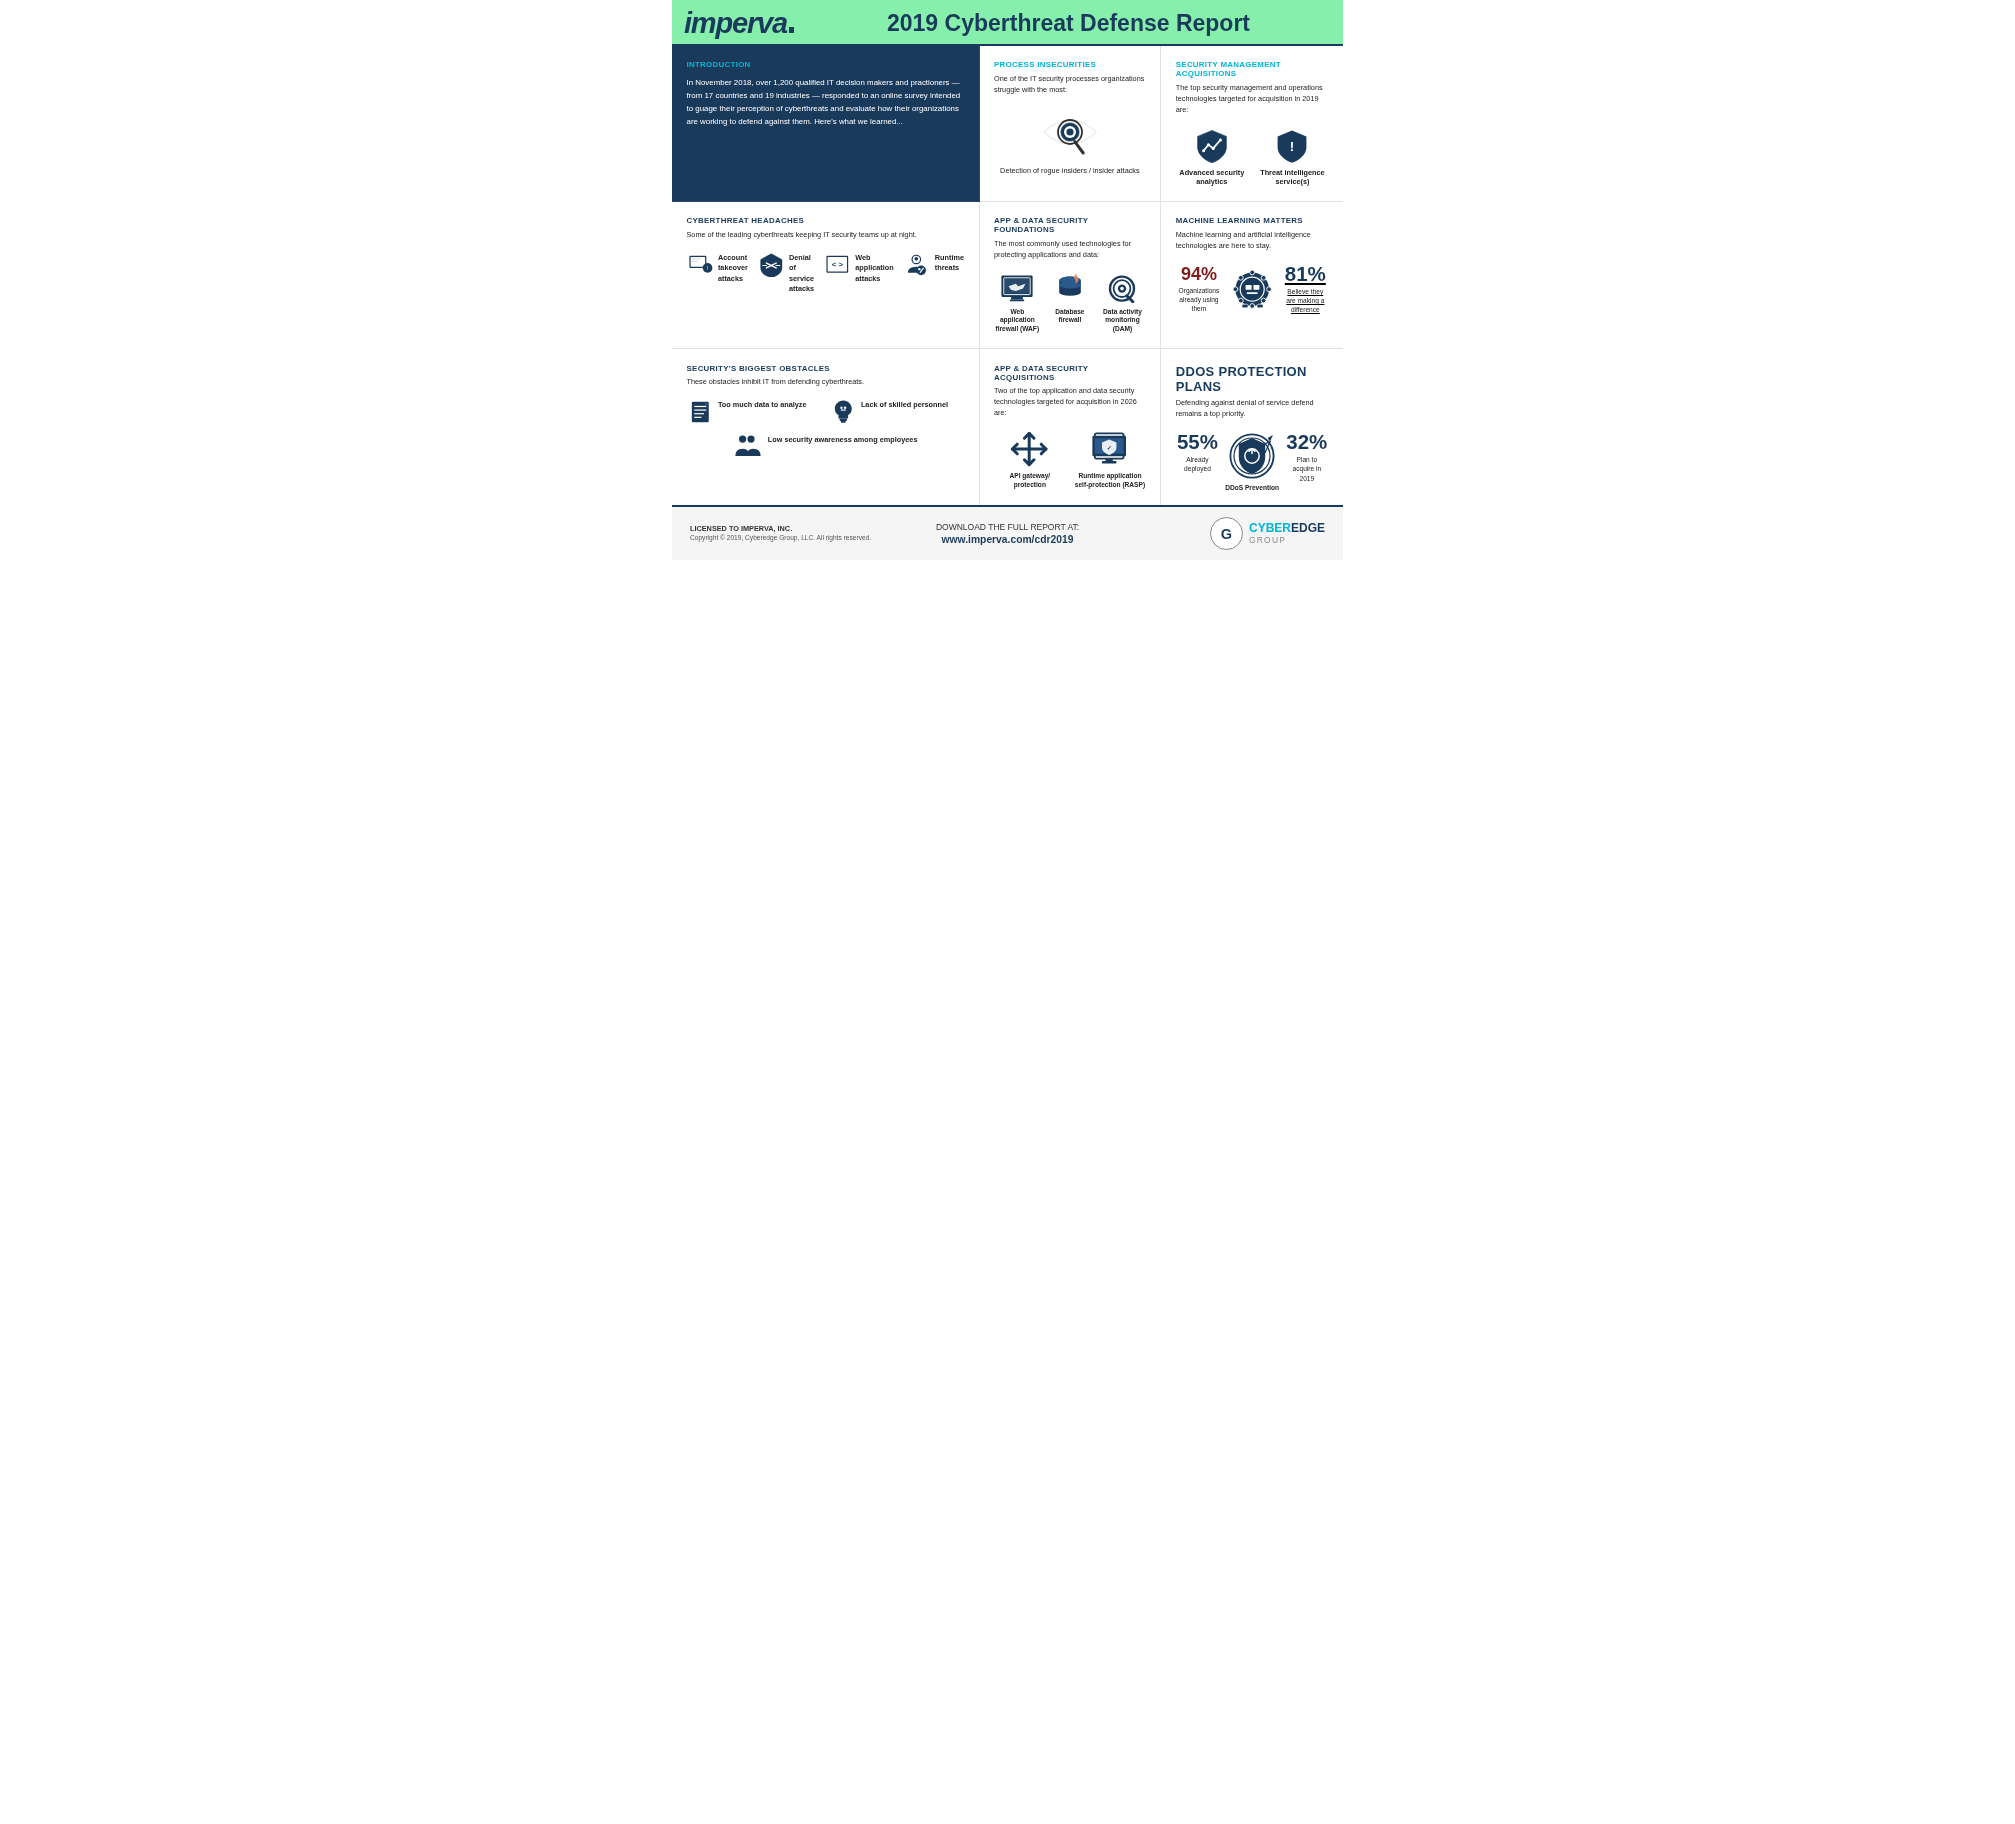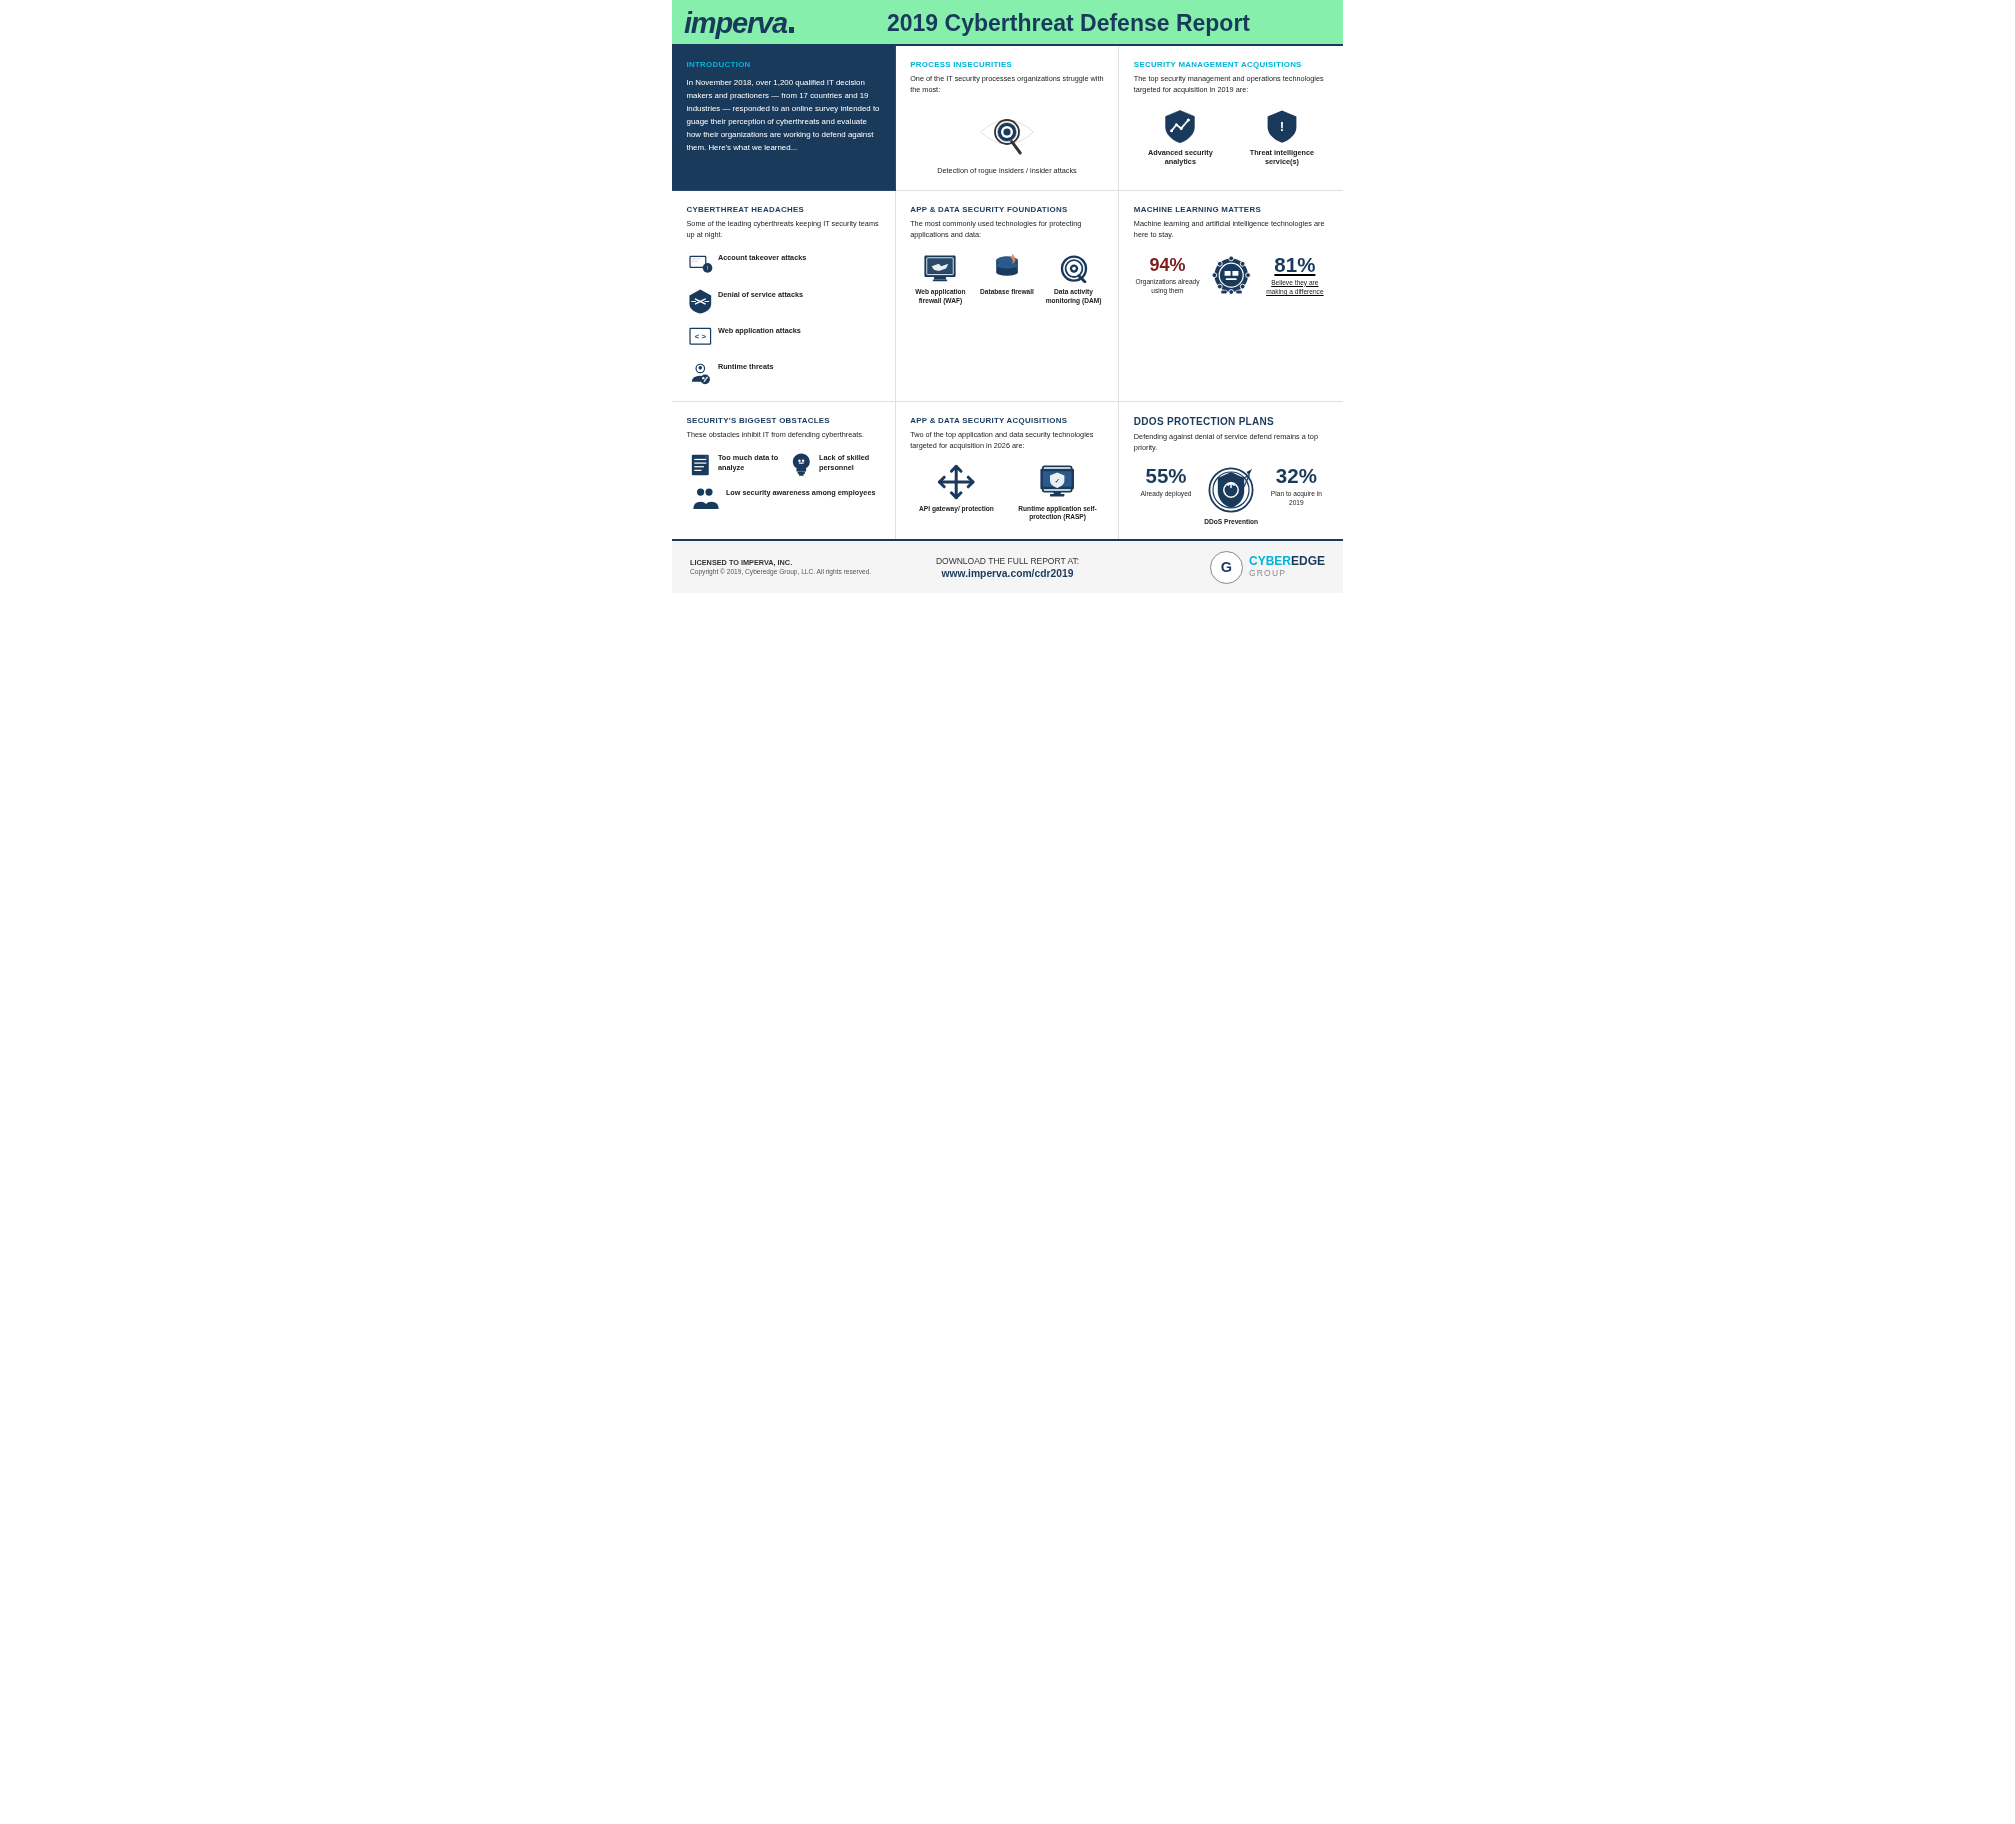--- a/index.html
+++ b/index.html
@@ -67,21 +67,21 @@
           <text x="30" y="38" text-anchor="middle" font-size="22" font-weight="900" fill="#fff">!</text>
         </svg>
         <div style="font-size:7.3px;color:#222;text-align:center;font-weight:600;">Threat intelligence service(s)</div>
       </div>
     </div>
   </div>
 
   <div style="padding:14.5px;border-right:0.6px solid #e0e0e0;border-bottom:0.6px solid #e0e0e0;">
     <div style="font-size:7.9px;font-weight:900;text-transform:uppercase;color:#1a3a5c;margin-bottom:4.8px;letter-spacing:0.3px;">CYBERTHREAT HEADACHES</div>
     <div style="font-size:7.3px;color:#222;line-height:1.5;">Some of the leading cyberthreats keeping IT security teams up at night.</div>
-    <div style="display:grid;grid-template-columns:1fr;gap:9.7px;margin-top:9.7px;">
+    <div style="display:grid;grid-template-columns:1fr 1fr 1fr 1fr;gap:9.7px;margin-top:9.7px;">
 
       <div style="display:flex;align-items:flex-start;gap:4.8px;">
         <svg width="26.6" height="26.6" viewBox="0 0 44 44" style="flex-shrink:0;">
           <rect x="4" y="8" width="28" height="20" rx="2" fill="#1a3a5c"></rect>
           <rect x="6" y="10" width="24" height="16" rx="1" fill="#fff"></rect>
           <rect x="8" y="12" width="14" height="2" fill="#ddd"></rect>
           <rect x="8" y="16" width="10" height="2" fill="#ddd"></rect>
           <circle cx="34" cy="28" r="8" fill="#1a3a5c"></circle>
           <text x="34" y="32" text-anchor="middle" font-size="9" fill="#fff">!</text>
         </svg>
@@ -279,21 +279,21 @@
           <text x="32" y="32" text-anchor="middle" font-size="10" fill="#1a3a5c" font-weight="900">✓</text>
           <rect x="26" y="46" width="12" height="4" rx="1" fill="#1a3a5c"></rect>
           <rect x="20" y="50" width="24" height="4" rx="1" fill="#1a3a5c"></rect>
         </svg>
         <div style="font-size:6.6px;color:#222;text-align:center;font-weight:600;line-height:1.3;">Runtime application self-protection (RASP)</div>
       </div>
     </div>
   </div>
 
   <div style="padding:14.5px;">
-    <div style="font-size:10px;font-weight:900;text-transform:uppercase;color:#1a3a5c;margin-bottom:4.8px;letter-spacing:0.3px;">DDOS PROTECTION PLANS</div>
+    <div style="font-size:13px;font-weight:900;text-transform:uppercase;color:#1a3a5c;margin-bottom:4.8px;letter-spacing:0.3px;">DDOS PROTECTION PLANS</div>
     <div style="font-size:7.3px;color:#222;line-height:1.5;">Defending against denial of service defend remains a top priority.</div>
     <div style="display:flex;align-items:flex-start;gap:6px;margin-top:12px;">
       <div style="text-align:center;flex:1;">
         <div style="font-size:20.5px;font-weight:900;color:#1a3a5c;line-height:1;">55%</div>
         <div style="font-size:6.6px;color:#222;line-height:1.4;margin-top:2.4px;">Already deployed</div>
       </div>
       <div style="flex:0 0 54px;display:flex;flex-direction:column;align-items:center;gap:3.6px;">
         <svg width="48" height="48" viewBox="0 0 80 80">
 
           <circle cx="40" cy="40" r="36" fill="none" stroke="#1a3a5c" stroke-width="3"></circle>

